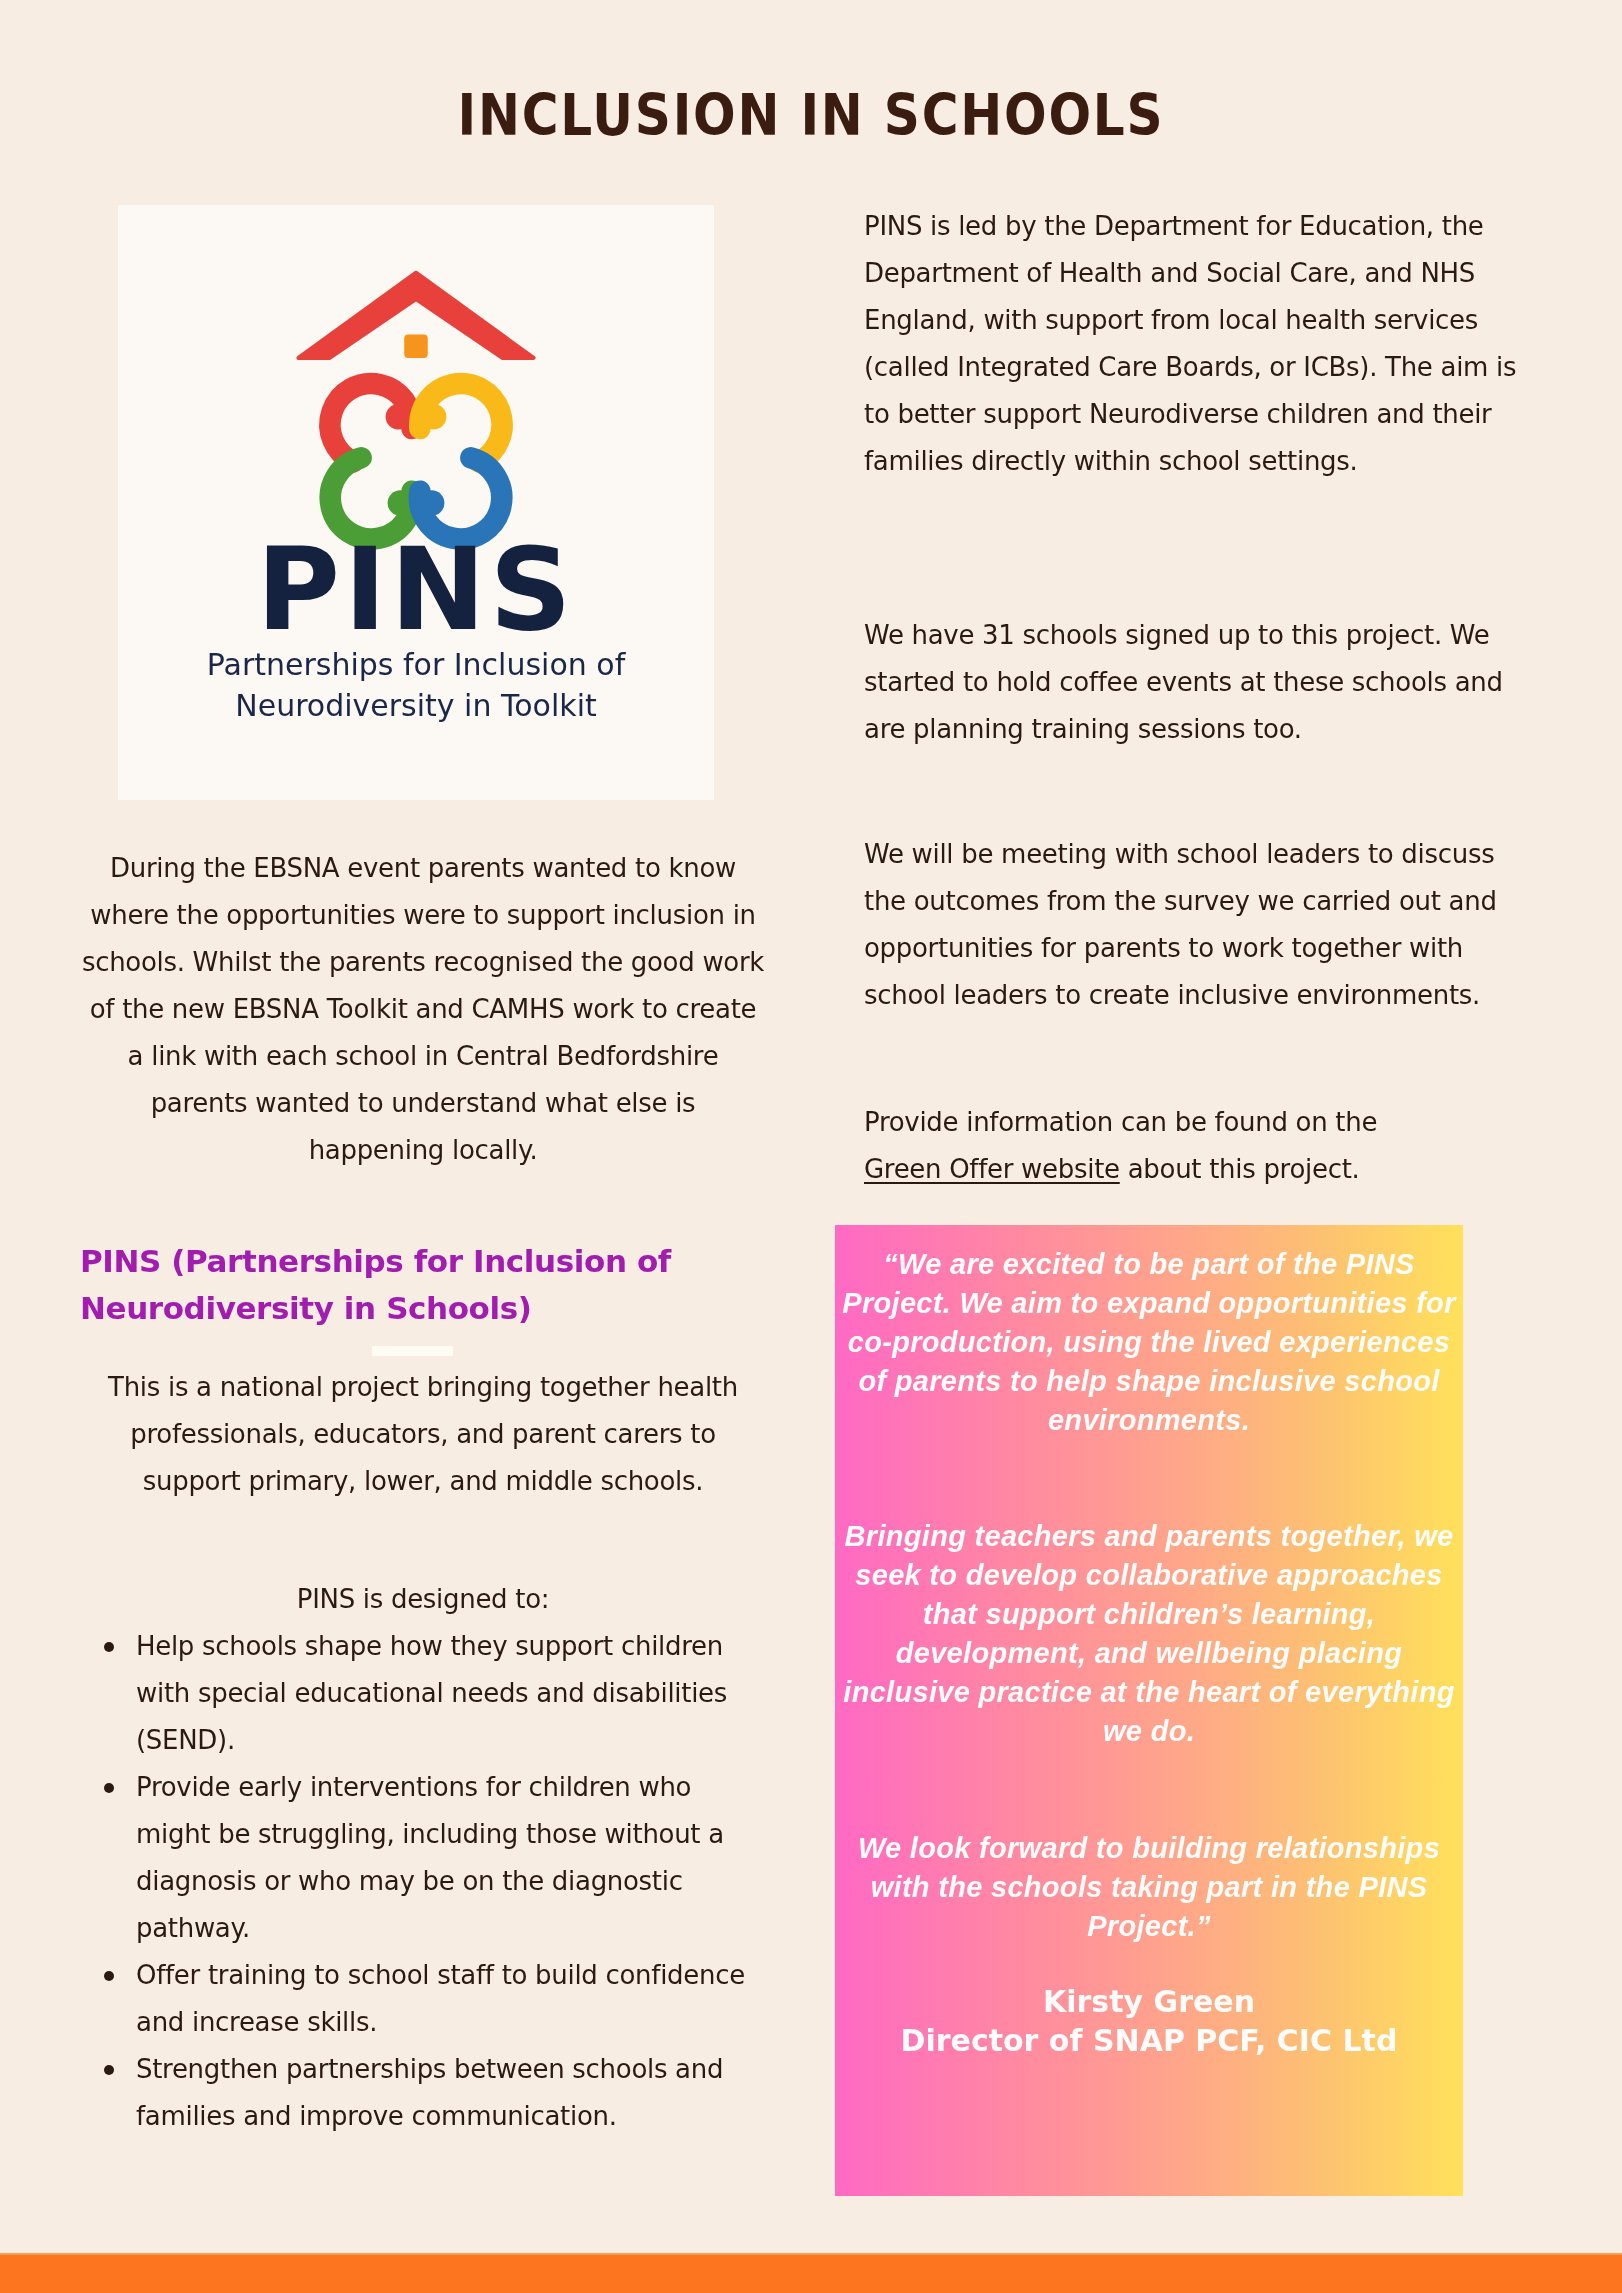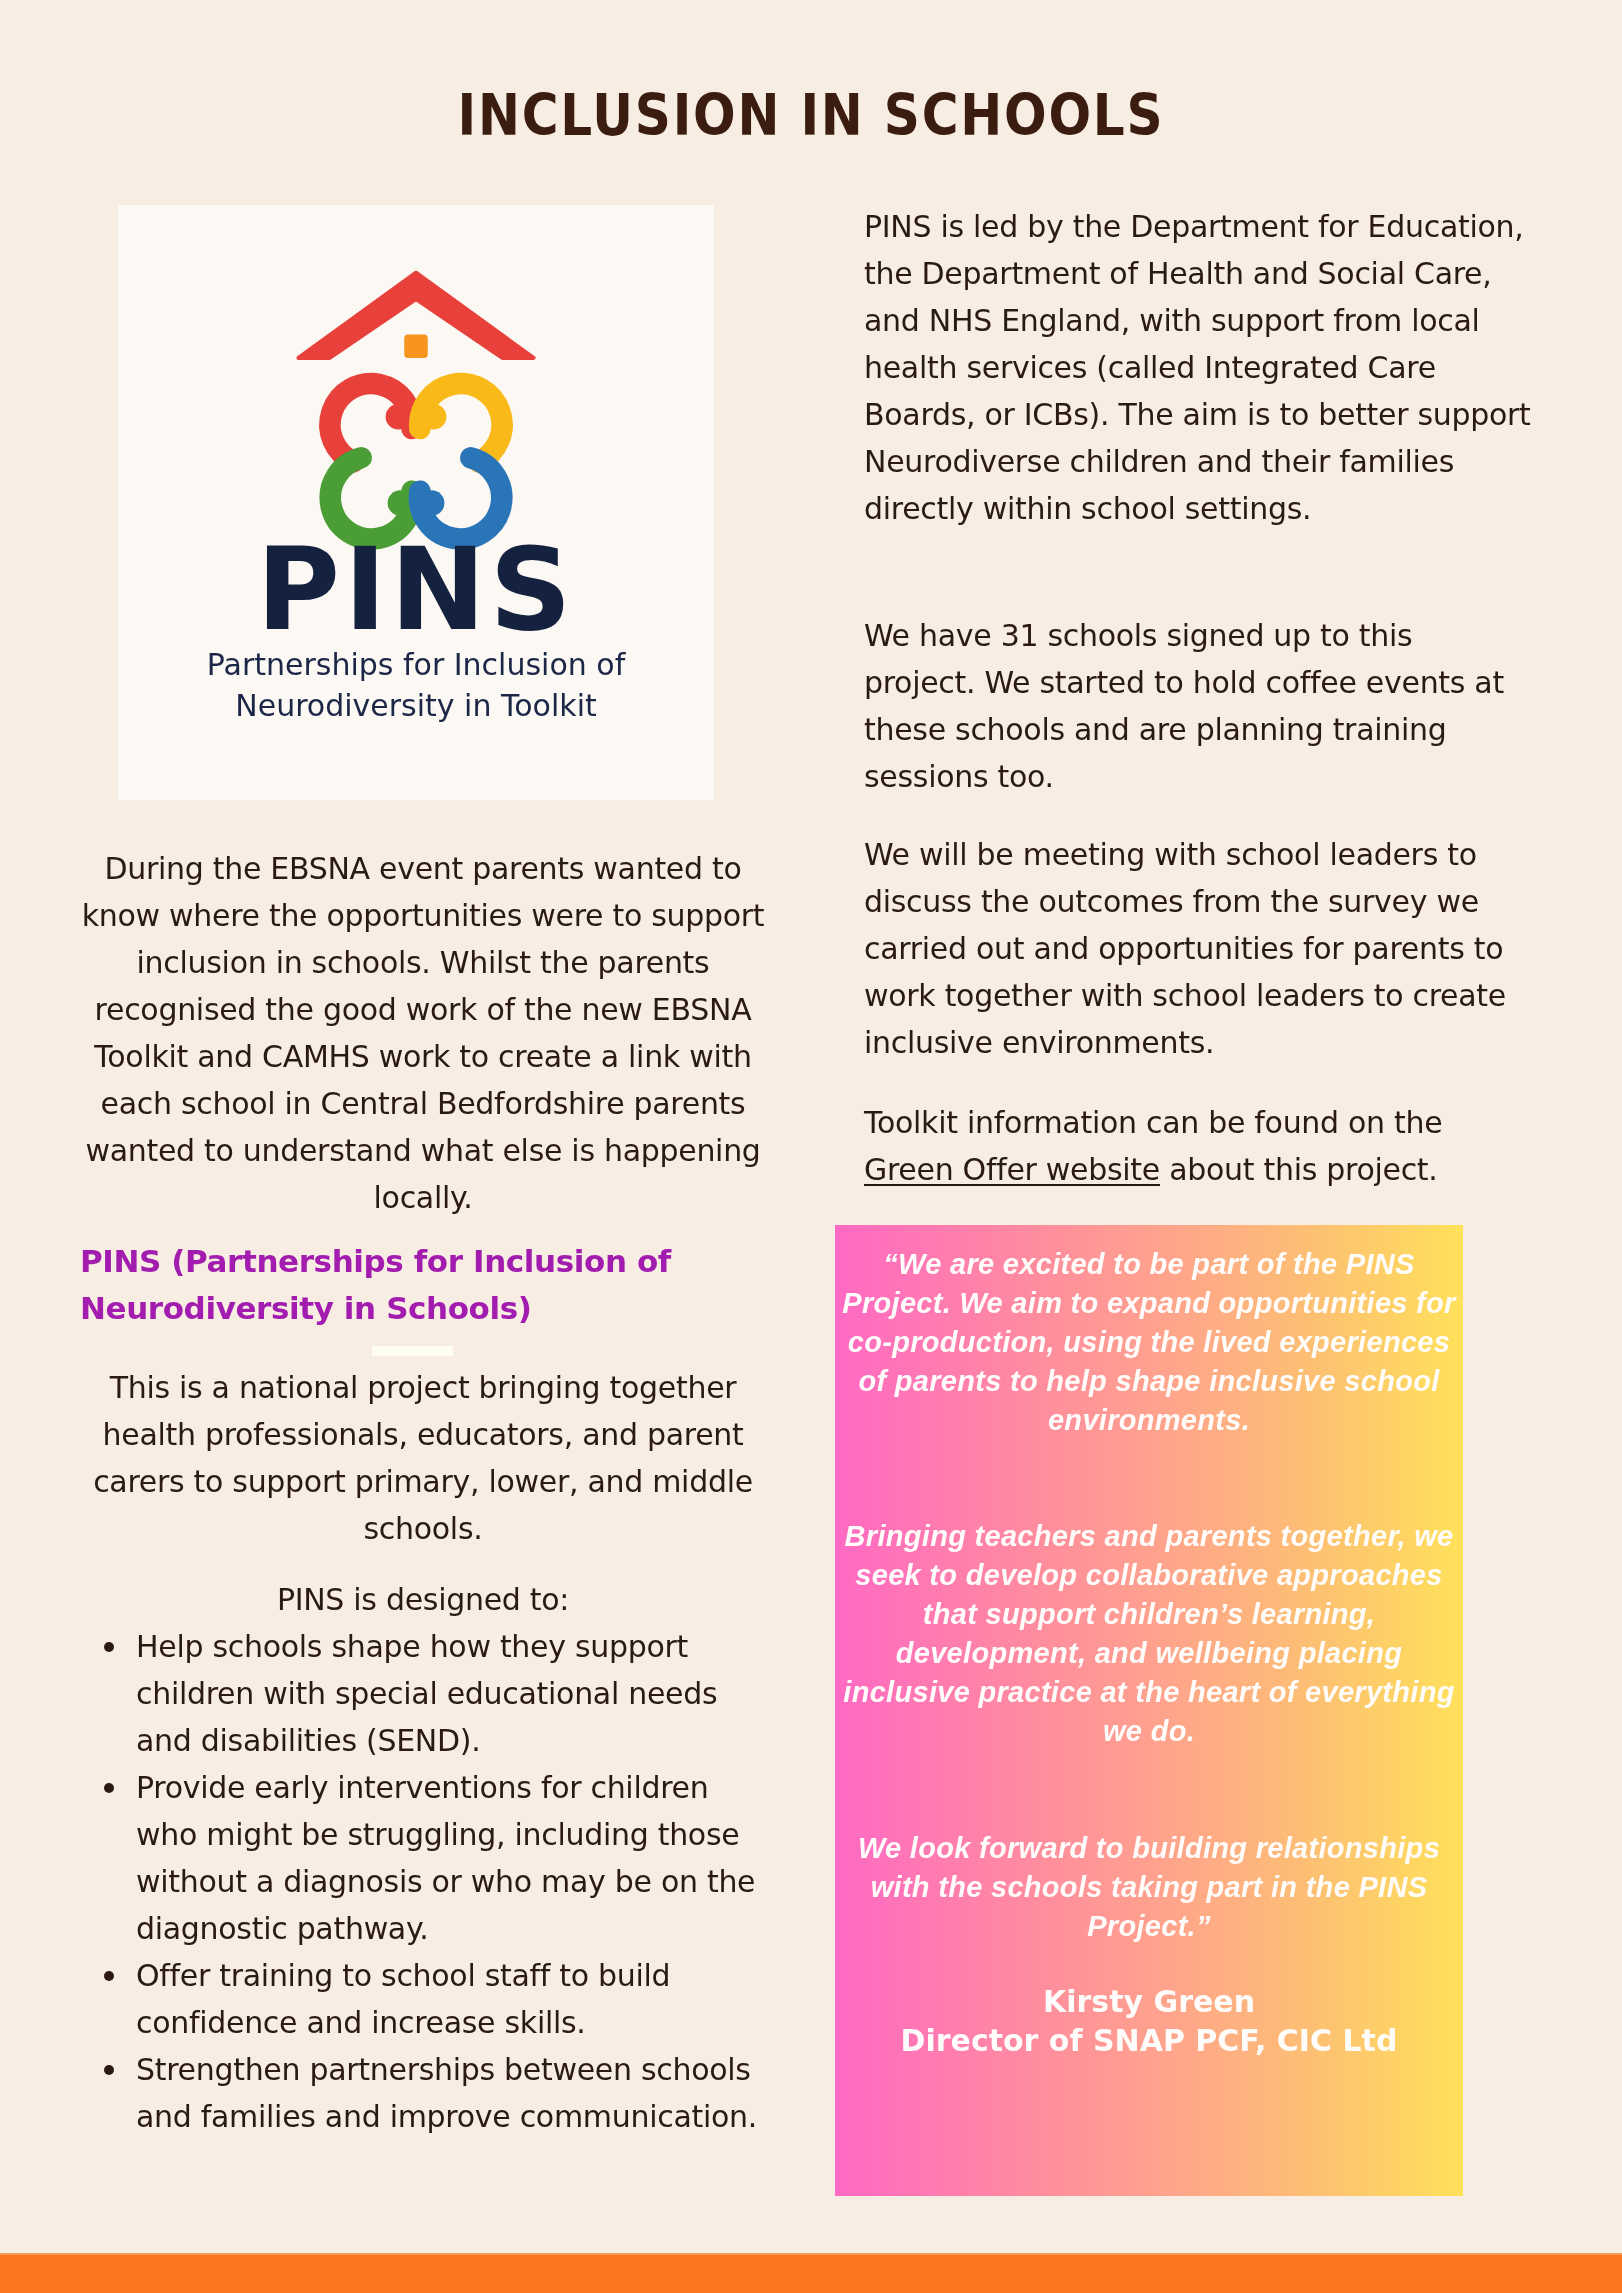--- a/index.html
+++ b/index.html
@@ -43,21 +43,21 @@
   .logo-sub {
     position: absolute;
     left: 0; width: 596px; top: 439px;
     text-align: center;
     font-family: "DejaVu Sans", sans-serif;
     font-size: 30px;
     line-height: 41px;
     color: #1c2748;
   }
   .body-text {
-    font-size: 30px;
+    font-size: 26px;
     line-height: 47px;
     color: #2b1a12;
     font-family: "DejaVu Sans", sans-serif;
     letter-spacing: -0.3px;
   }
   .col-left { position: absolute; left: 80px; width: 686px; text-align: center; }
   .col-right { position: absolute; left: 864px; width: 667px; }
 
   .p-intro { top: 845px; }
   .subheading {
@@ -172,21 +172,21 @@
   <li><span class="bullet"></span><span>Help schools shape how they support children with special educational needs and disabilities (SEND).</span></li>
   <li><span class="bullet"></span><span>Provide early interventions for children who might be struggling, including those without a diagnosis or who may be on the diagnostic pathway.</span></li>
   <li><span class="bullet"></span><span>Offer training to school staff to build confidence and increase skills.</span></li>
   <li><span class="bullet"></span><span>Strengthen partnerships between schools and families and improve communication.</span></li>
 </ul>
 
 <p class="body-text col-right p-led">PINS is led by the Department for Education, the Department of Health and Social Care, and NHS England, with support from local health services (called Integrated Care Boards, or ICBs). The aim is to better support Neurodiverse children and their families directly within school settings.</p>
 <p class="body-text col-right p-schools">We have 31 schools signed up to this project. We started to hold coffee events at these schools and are planning training sessions too.</p>
 <p class="body-text col-right p-meeting">We will be meeting with school leaders to discuss the outcomes from the survey we carried out and opportunities for parents to work together with school leaders to create inclusive environments.</p>
 <p class="body-text col-right p-further">
-  <span>Toolkit information can be found on the</span><br>
+  <span>Provide information can be found on the</span><br>
   <a class="link">Green Offer website</a><span> about this project.</span>
 </p>
 
 <div class="quote-box">
   <p class="quote-para qp1">“We are excited to be part of the PINS Project. We aim to expand opportunities for co-production, using the lived experiences of parents to help shape inclusive school environments.</p>
   <p class="quote-para qp2">Bringing teachers and parents together, we seek to develop collaborative approaches that support children’s learning, development, and wellbeing placing inclusive practice at the heart of everything we do.</p>
   <p class="quote-para qp3">We look forward to building relationships with the schools taking part in the PINS Project.”</p>
   <div class="attrib">
     <div>Kirsty Green</div>
     <div>Director of SNAP PCF, CIC Ltd</div>

